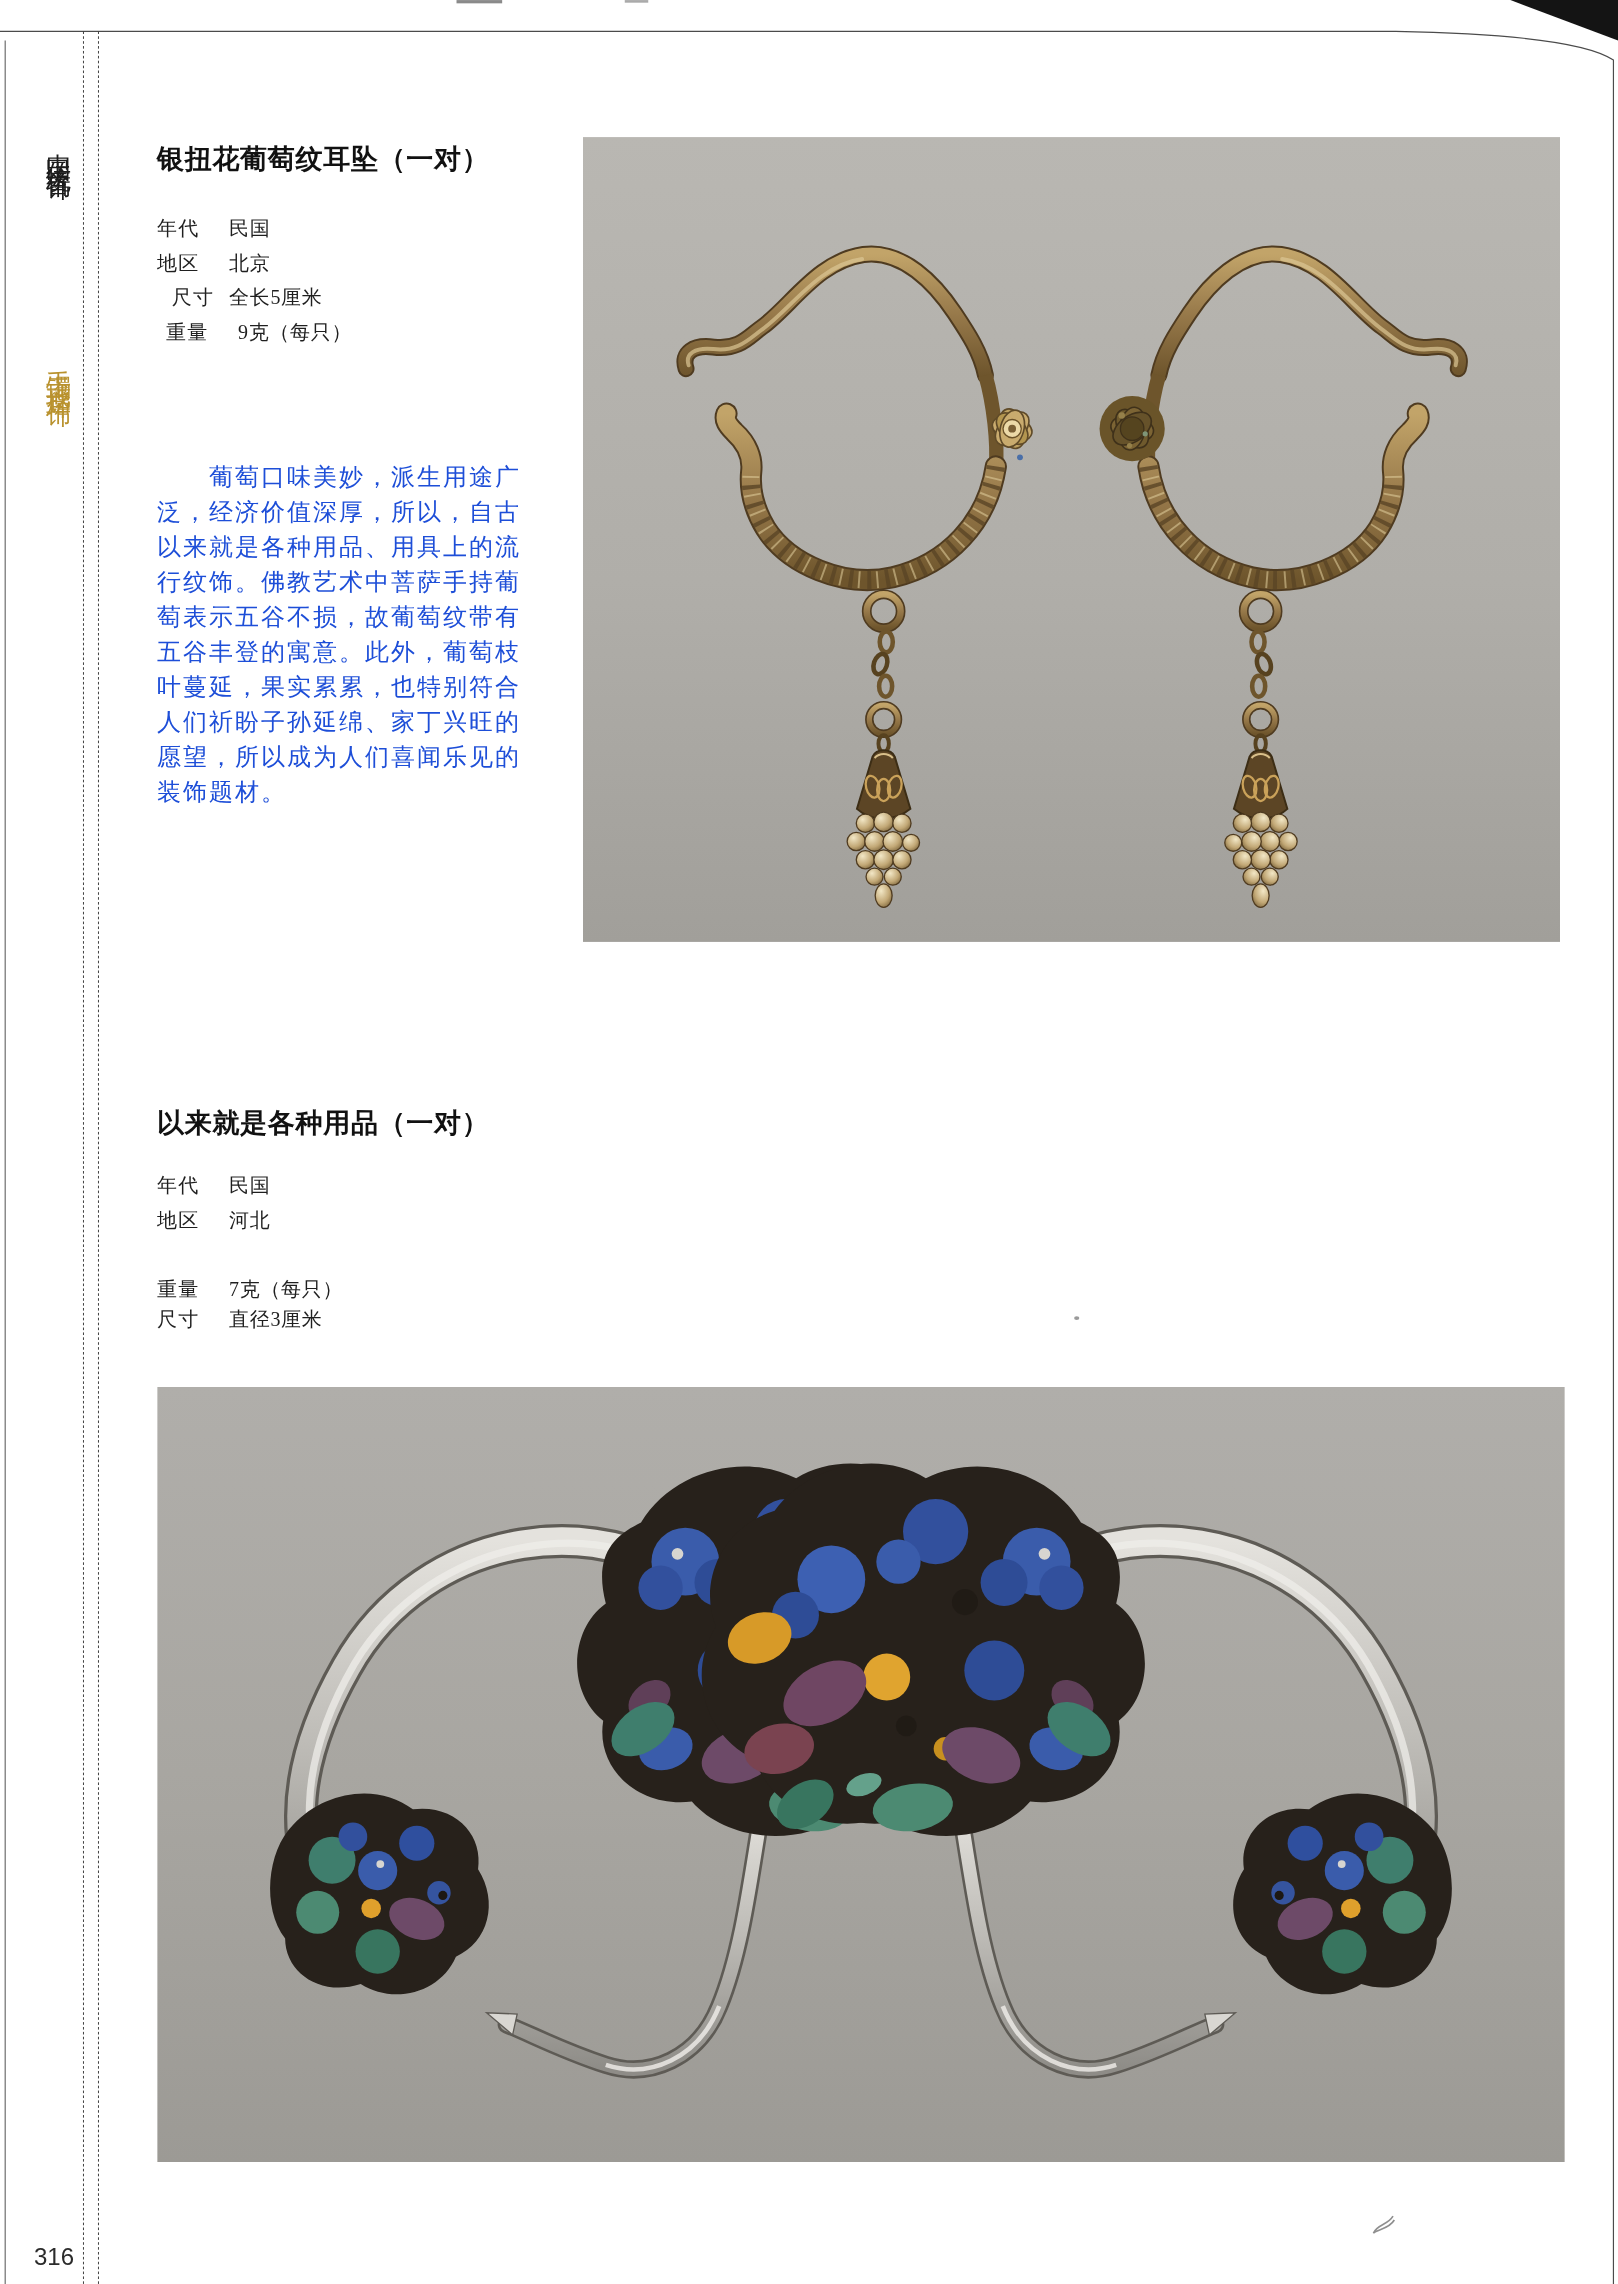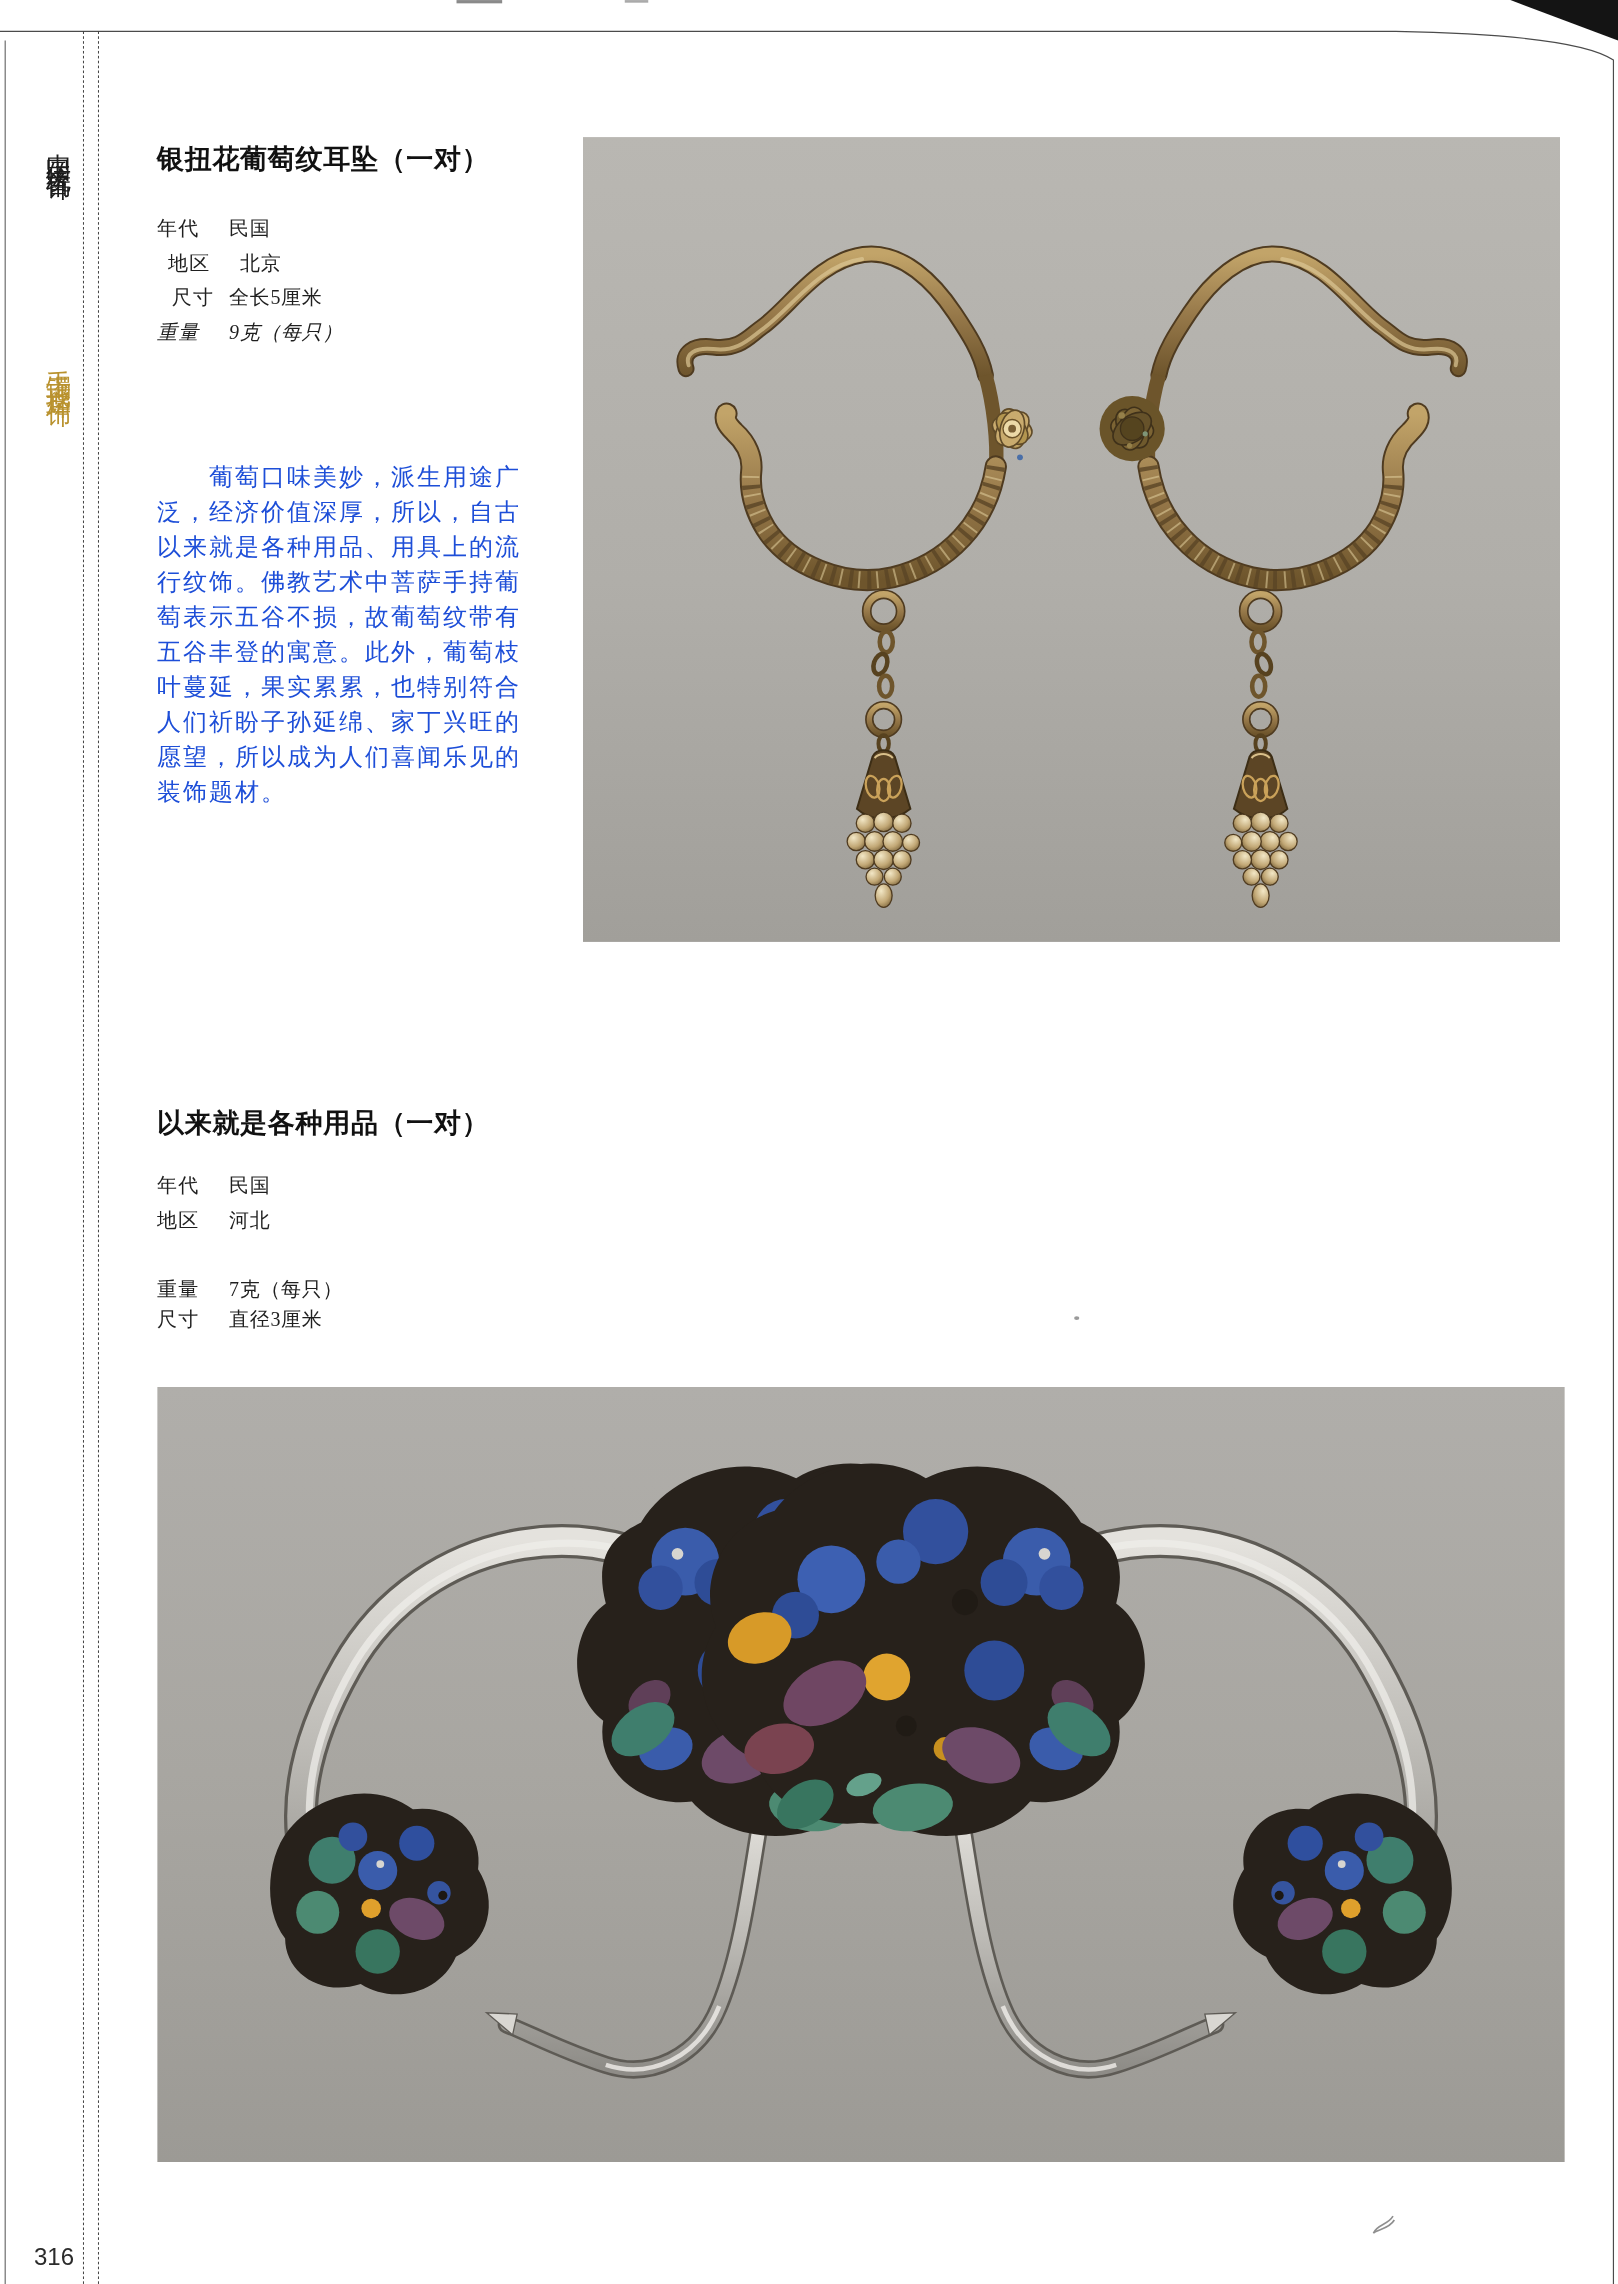--- a/index.html
+++ b/index.html
@@ -25,27 +25,27 @@
 <body>
 
 <div class="abs vtext sidebar-main">中国传统首饰</div>
 <div class="abs vtext sidebar-sub">手镯戒指耳饰</div>
 
 <h2 class="abs entry-title" style="left:157px;top:141px;margin:0;">银扭花葡萄纹耳坠（一对）</h2>
 
 <div class="abs spec-row" style="left:157px;top:215px;">
   <span class="spec-label">年代</span><span class="spec-value">民国</span>
 </div>
-<div class="abs spec-row" style="left:168px;top:250px;">
+<div class="abs spec-row" style="left:157px;top:250px;">
   <span class="spec-label">地区</span><span class="spec-value">北京</span>
 </div>
 <div class="abs spec-row" style="left:157px;top:284px;text-align:center;">
   <span class="spec-label">尺寸</span><span class="spec-value">全长5厘米</span>
 </div>
-<div class="abs spec-row" style="left:157px;top:319px;font-style:italic;">
+<div class="abs spec-row" style="left:166px;top:319px;">
   <span class="spec-label">重量</span><span class="spec-value">9克（每只）</span>
 </div>
 
 <div class="abs desc" style="left:157px;top:460px;">　　葡萄口味美妙，派生用途广
 泛，经济价值深厚，所以，自古
 以来就是各种用品、用具上的流
 行纹饰。佛教艺术中菩萨手持葡
 萄表示五谷不损，故葡萄纹带有
 五谷丰登的寓意。此外，葡萄枝
 叶蔓延，果实累累，也特别符合

